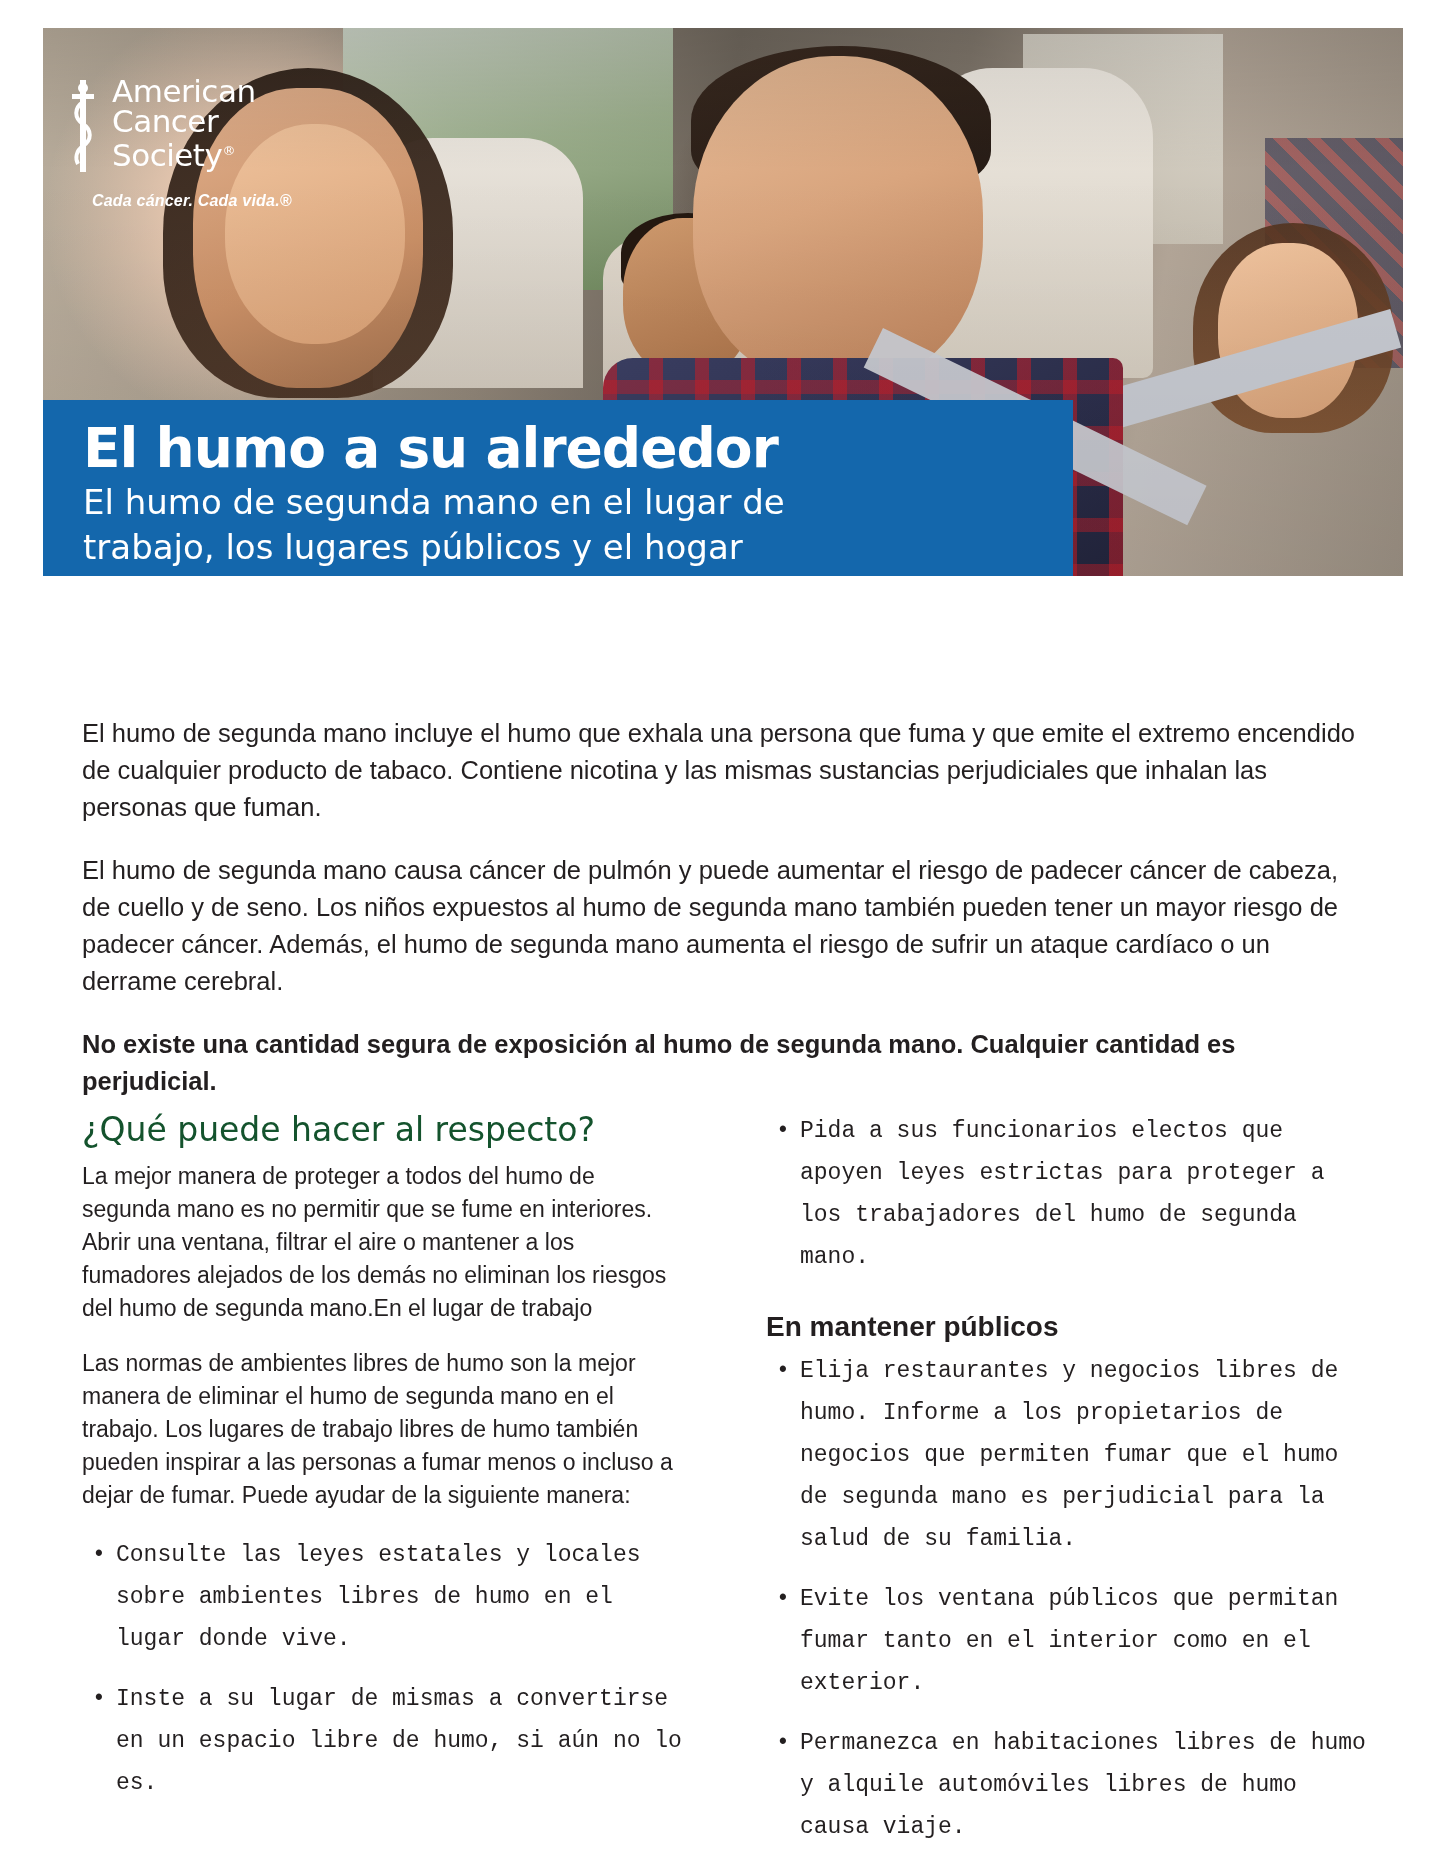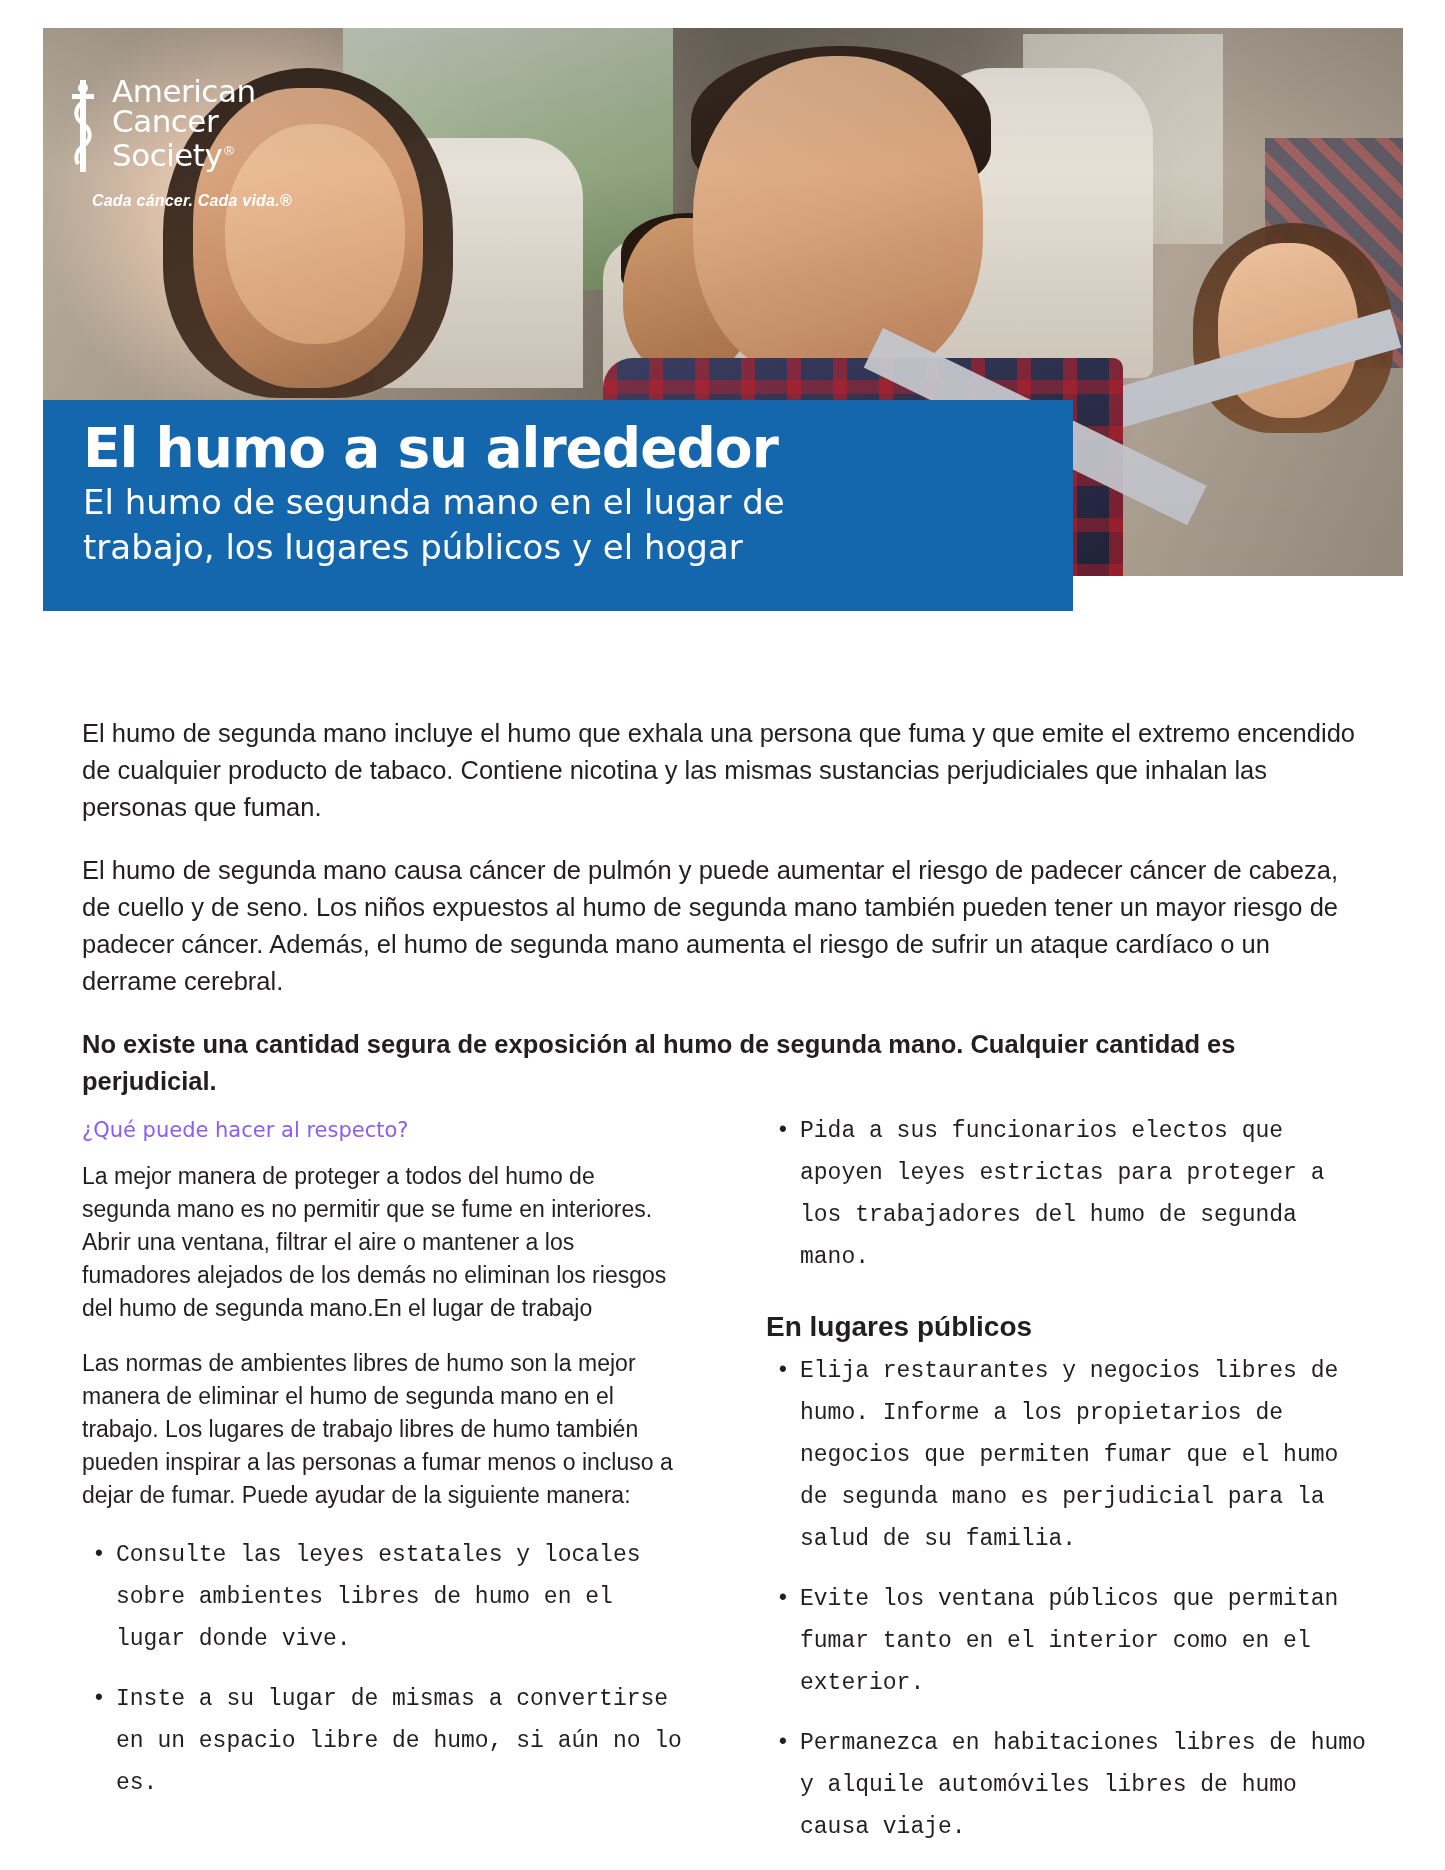--- a/index.html
+++ b/index.html
@@ -216,21 +216,21 @@
     letter-spacing: .2px;
     white-space: nowrap;
   }
 
   
   .titlebar {
     position: absolute;
     left: 43px;
     top: 400px;
     width: 1030px;
-    height: 211px;
+    height: 176px;
     background: #1467ac;
     color: #ffffff;
     padding: 18px 40px 0 40px;
     box-sizing: border-box;
   }
   .title-main {
     font-size: 55px;
     font-weight: bold;
     letter-spacing: -1px;
     line-height: 60px;
@@ -269,25 +269,25 @@
   .cols {
     position: absolute;
     left: 82px;
     top: 1110px;
     width: 1290px;
     display: flex;
     gap: 78px;
   }
   .col { width: 606px; }
   h2.section {
-    font-size: 21px;
+    font-size: 33px;
     font-weight: normal;
     line-height: 40px;
     margin: 0 0 10px 0;
-    color: #8b5cf6;
+    color: #14532d;
     font-family: "DejaVu Sans", sans-serif;
   }
   h3.subsection {
     font-size: 28px;
     font-weight: bold;
     line-height: 34px;
     margin: 32px 0 6px 0;
     color: #231f20;
   }
   p.col-p {
@@ -381,21 +381,21 @@
       <ul class="bullets">
         <li>Consulte las leyes estatales y locales sobre ambientes libres de humo en el lugar donde vive.</li>
         <li>Inste a su lugar de mismas a convertirse en un espacio libre de humo, si aún no lo es.</li>
       </ul>
     </div>
 
     <div class="col">
       <ul class="bullets spacer-top">
         <li>Pida a sus funcionarios electos que apoyen leyes estrictas para proteger a los trabajadores del humo de segunda mano.</li>
       </ul>
-      <h3 class="subsection">En lugares públicos</h3>
+      <h3 class="subsection">En mantener públicos</h3>
       <ul class="bullets">
         <li>Elija restaurantes y negocios libres de humo. Informe a los propietarios de negocios que permiten fumar que el humo de segunda mano es perjudicial para la salud de su familia.</li>
         <li>Evite los ventana públicos que permitan fumar tanto en el interior como en el exterior.</li>
         <li>Permanezca en habitaciones libres de humo y alquile automóviles libres de humo causa viaje.</li>
       </ul>
     </div>
 
   </div>
 
 </div>

